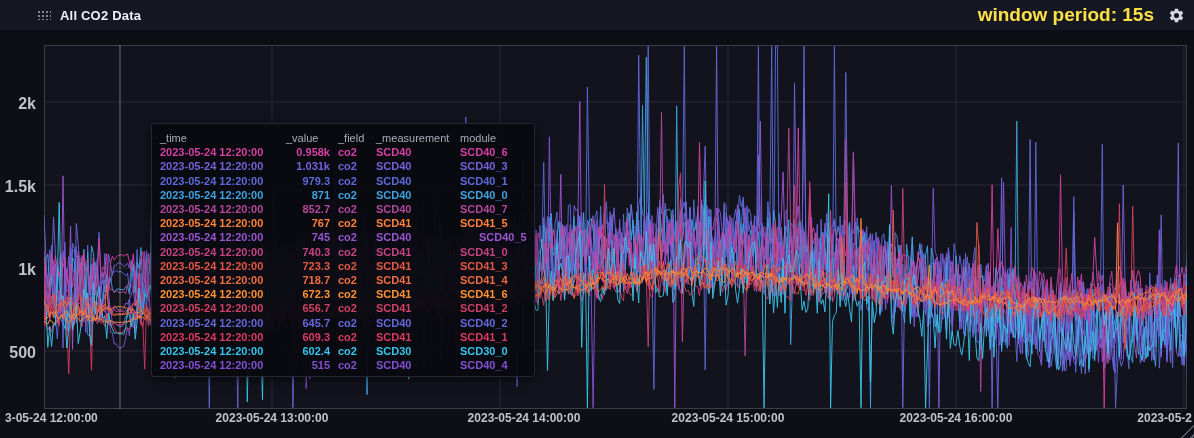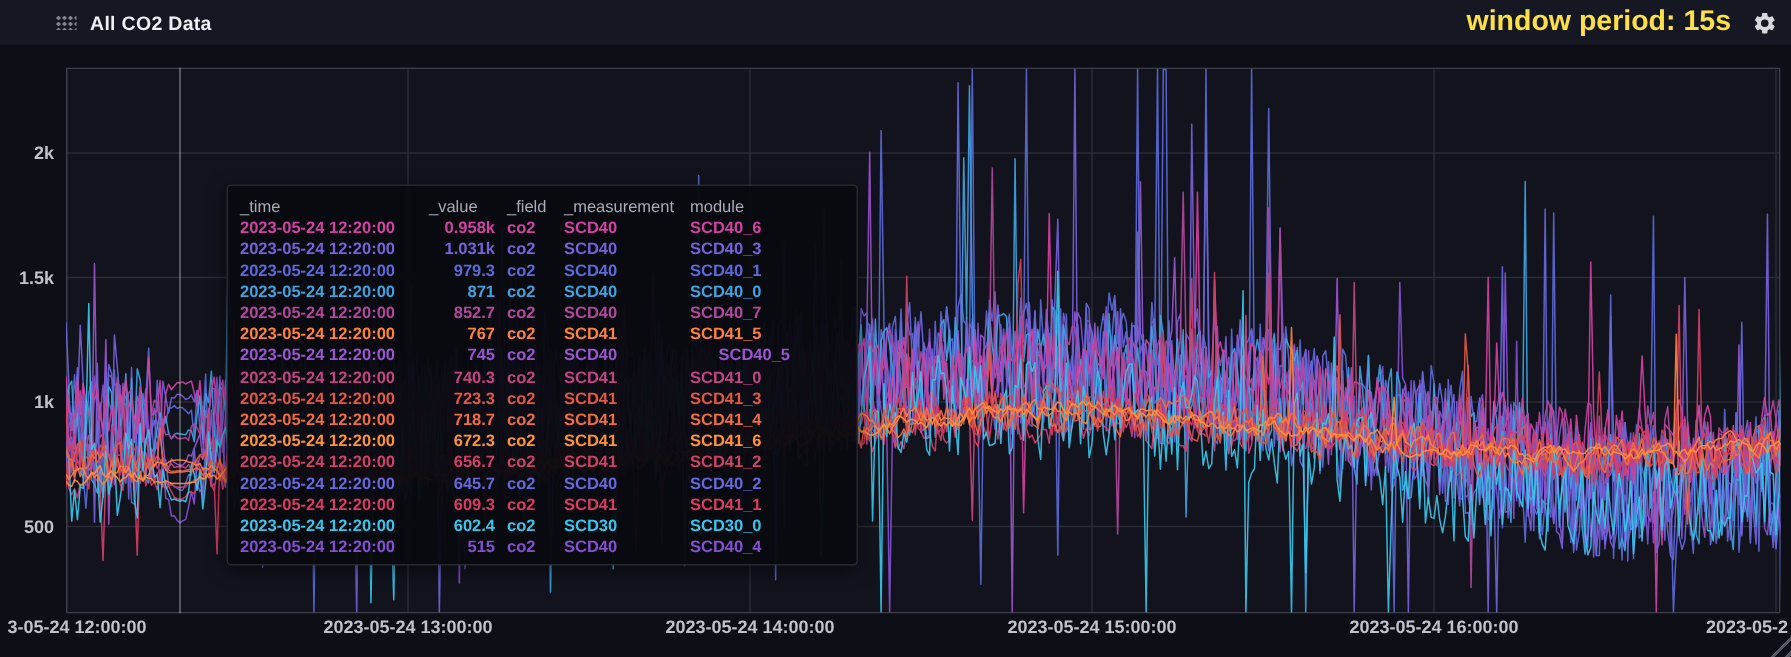--- a/index.html
+++ b/index.html
@@ -13,26 +13,26 @@
     background-image:radial-gradient(#83868f 1.05px,transparent 1.2px);
     background-size:4px 4px;background-position:0 0;cursor:grab;}
   .panel-title{margin-left:9px;font-size:13px;font-weight:700;color:#eef0f4;letter-spacing:.2px;}
   .header-spacer{flex:1;}
   .window-period{font-size:19px;font-weight:700;color:#fde047;margin-right:14px;}
   .gear{width:17px;height:17px;margin-right:9px;cursor:pointer;}
   .gear svg{display:block;width:17px;height:17px;fill:#d6d8de;}
   
   .plot-bg{position:absolute;left:44px;top:45px;width:1143px;height:364px;background:#12131d;}
   #chart-svg{position:absolute;left:44px;top:45px;z-index:5;}
-  .ylabels span{position:absolute;width:36px;text-align:right;font-size:12px;font-weight:700;
+  .ylabels span{position:absolute;width:36px;text-align:right;font-size:16px;font-weight:700;
     color:#bfc2ca;z-index:6;}
   .xlabels span{position:absolute;top:411px;font-size:12px;font-weight:700;color:#bfc2ca;
     white-space:nowrap;z-index:6;}
   
-  .tooltip{position:absolute;left:151px;top:123px;width:421px;height:254px;z-index:20;
+  .tooltip{position:absolute;left:151px;top:123px;width:384px;height:254px;z-index:20;
     background:rgba(9,9,15,.97);border:1px solid #272732;border-radius:3px;
     box-shadow:0 3px 12px rgba(0,0,0,.55);box-sizing:border-box;padding:7px 8px 6px 8px;
     overflow:hidden;}
   .tt-grid{display:grid;grid-template-columns:118px 44px 30px 76px 64px;column-gap:8px;
     font-size:11px;line-height:14.2px;}
   .tt-head{color:#a9acb7;font-weight:400;}
   .tt-cell{white-space:nowrap;font-weight:600;}
   .tt-cell.val{text-align:right;}
   
   .resize-corner{position:absolute;right:0;bottom:0;width:19px;height:19px;z-index:40;
@@ -89,21 +89,21 @@
 
   <div class="ylabels">
       <span style="left: 0px; top: 95px;">2k</span>
       <span style="left: 0px; top: 178px;">1.5k</span>
       <span style="left: 0px; top: 261px;">1k</span>
       <span style="left: 0px; top: 344px;">500</span>
     </div>
   <div class="xlabels">
       <span style="left: 5px;">3-05-24 12:00:00</span>
       <span style="left: 272px; transform: translateX(-50%);">2023-05-24 13:00:00</span>
-      <span style="left: 500px; transform: translateX(-50%); text-align: center;">2023-05-24 14:00:00</span>
+      <span style="left: 524px; transform: translateX(-50%); text-align: center;">2023-05-24 14:00:00</span>
       <span style="left: 728px; transform: translateX(-50%);">2023-05-24 15:00:00</span>
       <span style="left: 956px; transform: translateX(-50%);">2023-05-24 16:00:00</span>
       <span style="right: 2px;">2023-05-2</span>
     </div>
 
   <div class="tooltip">
     <div class="tt-grid">
         <div class="tt-head">_time</div>
         <div class="tt-head val">_value</div>
         <div class="tt-head">_field</div>

